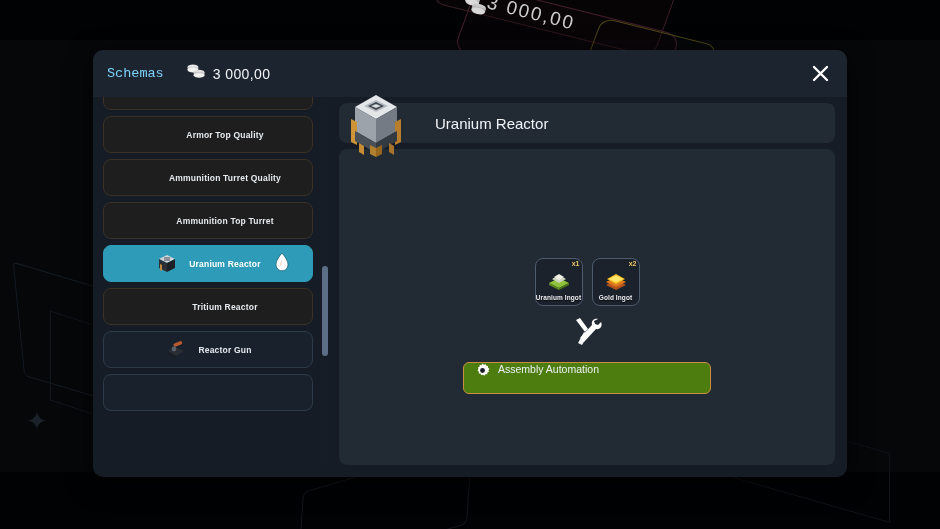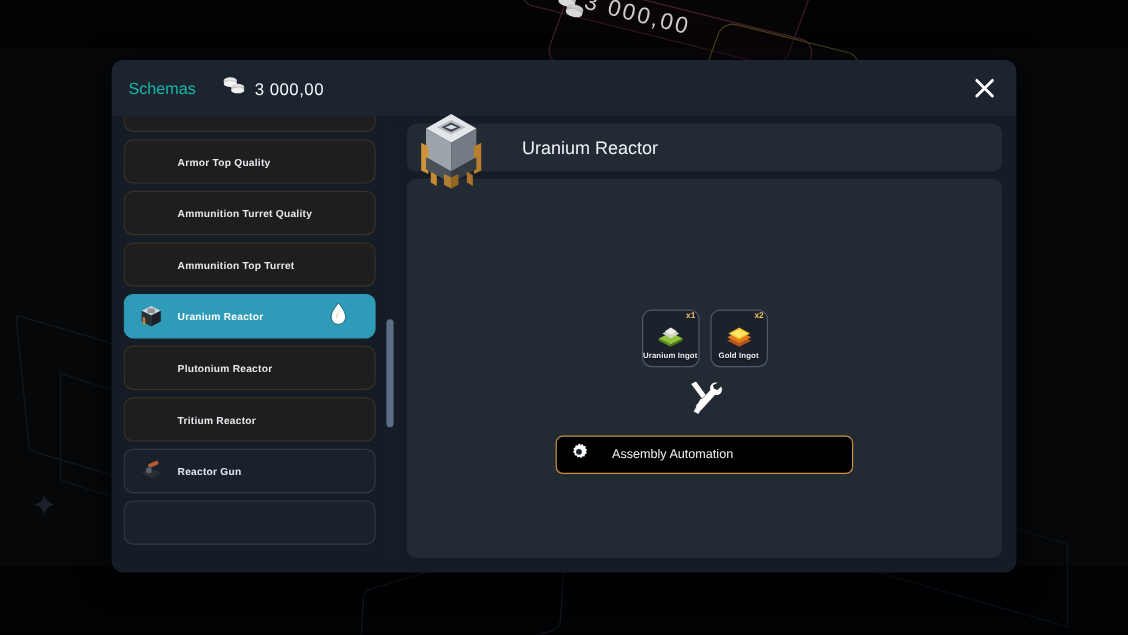--- a/index.html
+++ b/index.html
@@ -99,21 +99,21 @@
   }
   .modal-header {
     height: 47px;
     background: #1c242f;
     display: flex; align-items: center;
     padding: 0 0 0 14px;
     position: relative;
     flex: 0 0 auto;
   }
   .modal-title {
-    color: #14b8a6; font-size: 13.5px;
+    color: #7dd3fc; font-size: 13.5px; font-family: Liberation Mono, monospace;
   }
   .currency {
     display: flex; align-items: center; gap: 7px;
     margin-left: 22px;
   }
   .currency-value { color: #f2f4f7; font-size: 14px; letter-spacing: 0.4px; }
   .close-btn {
     position: absolute; right: 10px; top: 50%;
     transform: translateY(-50%);
     width: 34px; height: 34px;
@@ -151,20 +151,21 @@
     height: 37px;
     margin-bottom: 6px;
     border-radius: 8px;
     background: #1e1e1e;
     border: 1px solid #3a3226;
     display: flex; align-items: center;
     padding: 0 10px;
     gap: 10px;
     cursor: pointer;
     position: relative;
+    justify-content: center;
   }
   .list-row.alt { background: #19222c; border-color: #2d3b49; }
   .list-row.selected {
     background: #2e9cb8;
     border-color: #2e9cb8;
   }
   .list-row .row-label {
     color: #e6eaee; font-size: 8.5px; font-weight: bold;
     letter-spacing: 0.2px;
     white-space: nowrap;
@@ -272,23 +273,23 @@
     letter-spacing: 0.1px;
     line-height: 1.15;
     text-shadow: 0 1px 1px rgba(0,0,0,0.9);
   }
   .tools-icon { margin-top: 10px; }
   .automation-btn {
     margin-top: 12px;
     width: 248px; height: 32px;
     border: 1px solid #c8903f;
     border-radius: 6px;
-    background: #000000;
-    display: flex; align-items: center;
-    gap: 20px;
+    background: #4d7c0f;
+    display: flex; align-items: flex-start;
+    gap: 8px;
     padding-left: 11px;
     cursor: pointer;
   }
   .automation-label { color: #eef1f5; font-size: 10.5px; }
 </style>
 </head>
 <body>
 
 <div id="root">
 
@@ -390,26 +391,20 @@
               <span class="row-label">Uranium Reactor</span>
               <span class="cursor-hand">
                 <svg width="16" height="20" viewBox="0 0 16 20">
                   <path d="M8 1 C10.5 4 14 8.5 14 12.5 C14 16.2 11.3 18.8 8 18.8
                            C4.7 18.8 2 16.2 2 12.5 C2 8.5 5.5 4 8 1 Z" fill="#ffffff" stroke="#1b5f72" stroke-width="0.8"></path>
                   <path d="M6 13 C6 10.8 7.2 9 8.6 7.6 C7.6 10 7.2 11.6 7.2 13.4 Z" fill="#e7d2c0"></path>
                 </svg>
               </span>
             </div>
 
-            <div class="list-row">
-              <span class="row-icon">
-                <span class="doc-icon"></span>
-              </span>
-              <span class="row-label">Plutonium Reactor</span>
-            </div>
 
             <div class="list-row">
               <span class="row-icon">
                 <span class="doc-icon"></span>
               </span>
               <span class="row-label">Tritium Reactor</span>
             </div>
 
             <div class="list-row alt">
               <span class="row-icon">

